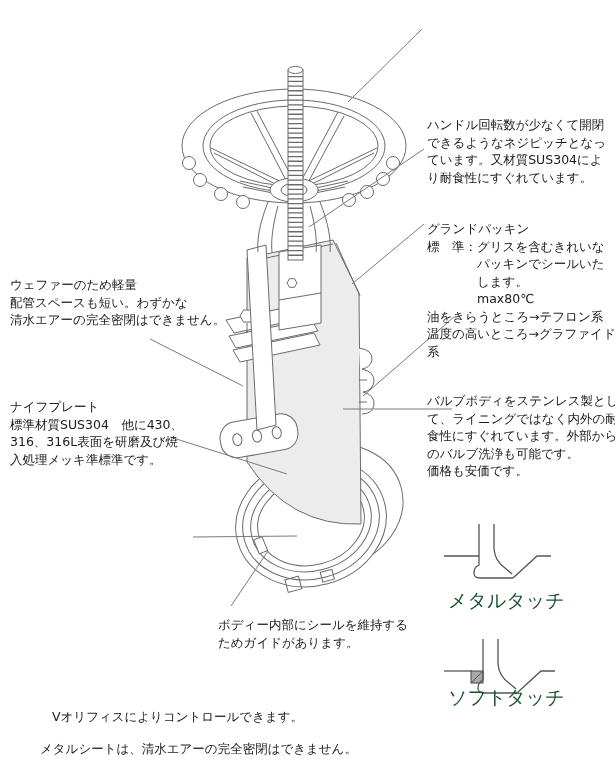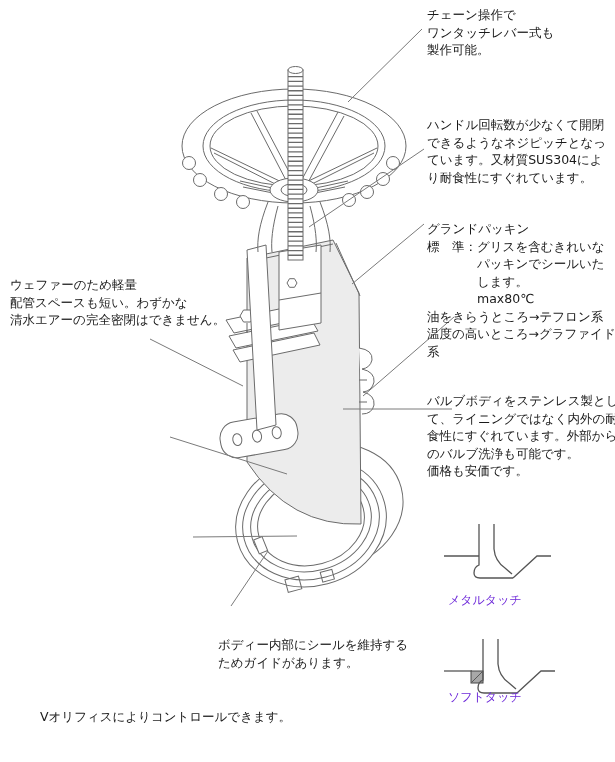--- a/index.html
+++ b/index.html
@@ -4,21 +4,21 @@
 <style>
   html,body{margin:0;padding:0;background:#fff;}
   #page{
     position:relative;width:615px;height:762px;background:#fff;overflow:hidden;
     font-family:"DejaVu Sans","Liberation Sans",sans-serif;color:#1a1a1a;
   }
   .note{
     position:absolute;font-size:12.5px;line-height:17.5px;white-space:pre-line;
     color:#1a1a1a;letter-spacing:0;
   }
-  .small-label{position:absolute;font-size:12px;line-height:16px;color:#6d28d9;}
+  .small-label{position:absolute;font-size:19px;line-height:16px;color:#14532d;}
   svg{position:absolute;left:0;top:0;}
   .ln{stroke:#6b6b6b;stroke-width:1;fill:none;}
   .lnf{stroke:#6b6b6b;stroke-width:1;fill:#ffffff;}
   .plate{stroke:#6b6b6b;stroke-width:1;fill:#ececec;}
   .leader{stroke:#7a7a7a;stroke-width:1;fill:none;}
   .mini{stroke:#555;stroke-width:1.3;fill:none;}
 </style>
 </head>
 <body>
 
@@ -149,23 +149,20 @@
       <g>
         <rect x="471" y="671" width="12" height="12" fill="#a8a8a8" stroke="#444" stroke-width="1"></rect>
         <path d="M472,682 L482,672" stroke="#444" stroke-width="0.8" fill="none"></path>
       </g>
       <path class="mini" d="M483,639 V680 Q478,682 478,688 Q478,693 484,693 H517"></path>
       <path class="mini" d="M517,693 L541,671 H555"></path>
       <path class="mini" d="M498,639 V664 Q499,676 509,683 L516,689"></path>
     </g>
   </svg>
 
-  <div class="note" style="left:427px;top:6px;width:185px">チェーン操作で
-ワンタッチレバー式も
-製作可能。</div>
 
   <div class="note" style="left:427px;top:116px;width:190px">ハンドル回転数が少なくて開閉
 できるようなネジピッチとなっ
 ています。又材質SUS304によ
 り耐食性にすぐれています。</div>
 
   <div class="note" style="left:427px;top:220px;width:190px">グランドパッキン
 標　準：グリスを含むきれいな
 　　　　パッキンでシールいた
 　　　　します。
@@ -177,24 +174,29 @@
   <div class="note" style="left:427px;top:392px;width:192px">バルブボディをステンレス製とし
 て、ライニングではなく内外の耐
 食性にすぐれています。外部から
 のバルブ洗浄も可能です。
 価格も安価です。</div>
 
   <div class="note" style="left:10px;top:276px;width:235px">ウェファーのため軽量
 配管スペースも短い。わずかな
 清水エアーの完全密閉はできません。</div>
 
-
-
-  <div class="note" style="left:218px;top:636px;width:225px">ボディー内部にシールを維持する
+  <div class="note" style="left:10px;top:398px;width:205px">ナイフプレート
+標準材質SUS304　他に430、
+316、316L表面を研磨及び焼
+入処理メッキ準標準です。</div>
+
+
+  <div class="note" style="left:218px;top:616px;width:225px">ボディー内部にシールを維持する
 ためガイドがあります。</div>
 
   <div class="small-label" style="left:448px;top:592px">メタルタッチ</div>
 
   <div class="small-label" style="left:448px;top:689px">ソフトタッチ</div>
 
-  <div class="note" style="left:40px;top:708px;width:420px">Vオリフィスによりコントロールできます。</div>
-
+  <div class="note" style="left:52px;top:708px;width:420px">Vオリフィスによりコントロールできます。</div>
+
+  <div class="note" style="left:40px;top:740px;width:460px">メタルシートは、清水エアーの完全密閉はできません。</div>
 </div>
 
 </body></html>

